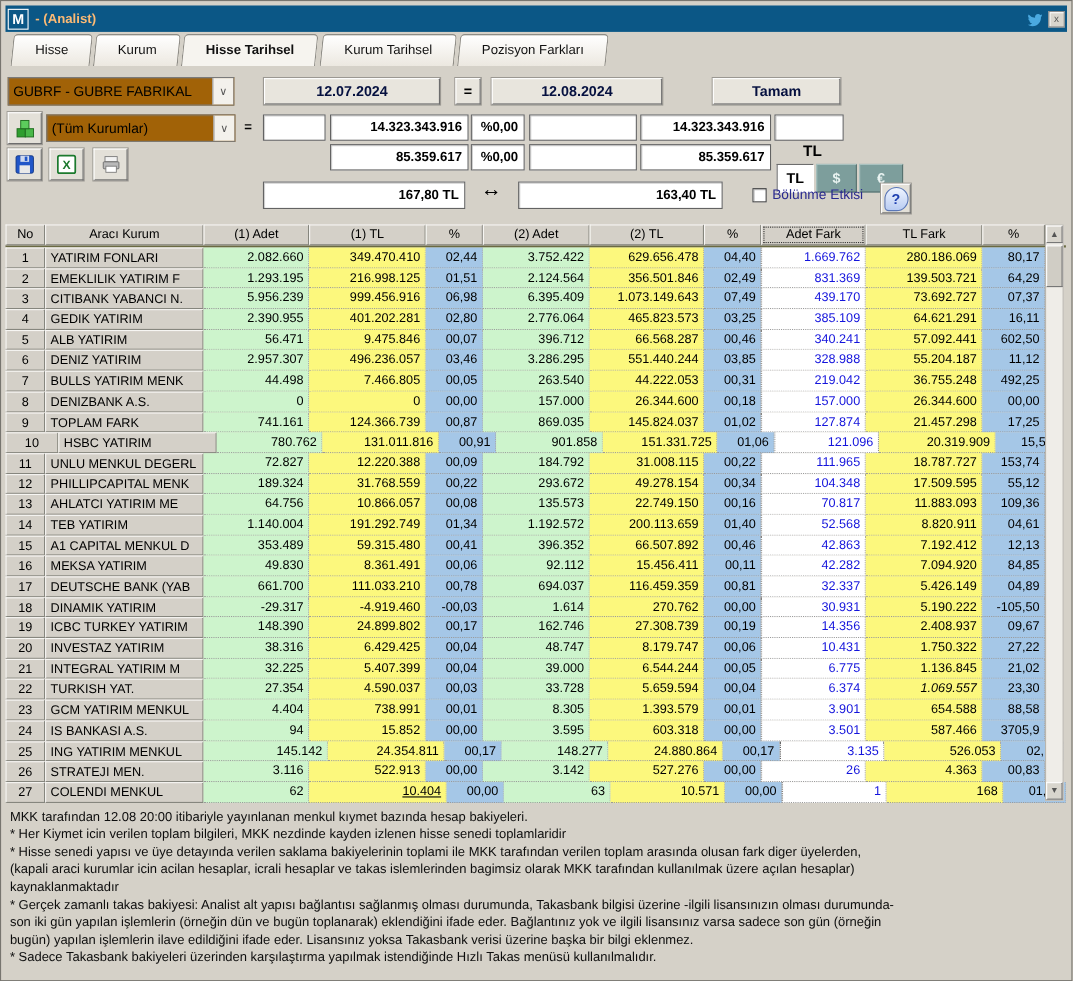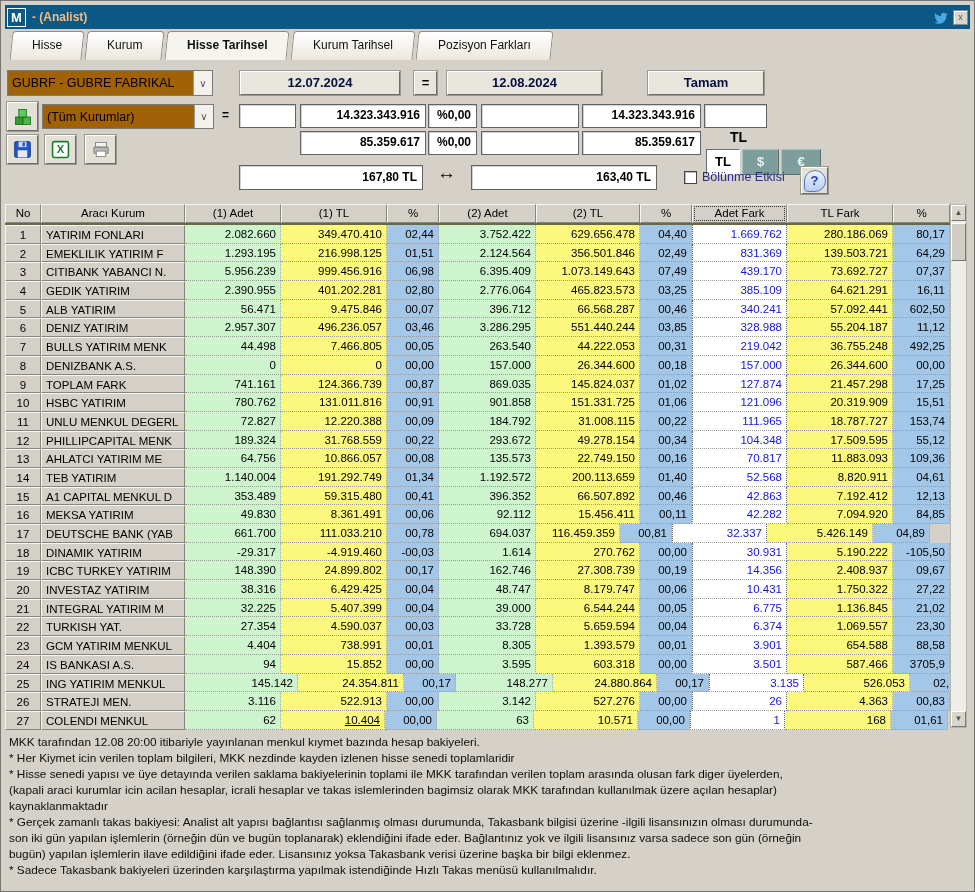--- a/index.html
+++ b/index.html
@@ -280,21 +280,21 @@
         <div class="cell yellow" style="width: 106px;">124.366.739</div>
         <div class="cell blue" style="width: 52px;">00,87</div>
         <div class="cell green" style="width: 97px;">869.035</div>
         <div class="cell yellow" style="width: 104px;">145.824.037</div>
         <div class="cell blue" style="width: 52px;">01,02</div>
         <div class="cell fark" style="width: 95px;">127.874</div>
         <div class="cell yellow" style="width: 106px;">21.457.298</div>
         <div class="cell blue" style="width: 57px;">17,25</div>
       </div>
       <div class="trow">
-        <div class="cell no" style="width: 36px;">10</div>
+        <div class="cell no" style="width: 48px;">10</div>
         <div class="cell name" style="width: 144px;">HSBC YATIRIM</div>
         <div class="cell green" style="width: 96px;">780.762</div>
         <div class="cell yellow" style="width: 106px;">131.011.816</div>
         <div class="cell blue" style="width: 52px;">00,91</div>
         <div class="cell green" style="width: 97px;">901.858</div>
         <div class="cell yellow" style="width: 104px;">151.331.725</div>
         <div class="cell blue" style="width: 52px;">01,06</div>
         <div class="cell fark" style="width: 95px;">121.096</div>
         <div class="cell yellow" style="width: 106px;">20.319.909</div>
         <div class="cell blue" style="width: 57px;">15,51</div>
@@ -377,21 +377,21 @@
         <div class="cell yellow" style="width: 106px;">7.094.920</div>
         <div class="cell blue" style="width: 57px;">84,85</div>
       </div>
       <div class="trow">
         <div class="cell no" style="width: 36px;">17</div>
         <div class="cell name" style="width: 144px;">DEUTSCHE BANK (YAB</div>
         <div class="cell green" style="width: 96px;">661.700</div>
         <div class="cell yellow" style="width: 106px;">111.033.210</div>
         <div class="cell blue" style="width: 52px;">00,78</div>
         <div class="cell green" style="width: 97px;">694.037</div>
-        <div class="cell yellow" style="width: 84px;">116.459.359</div>
+        <div class="cell yellow" style="width: 104px;">116.459.359</div>
         <div class="cell blue" style="width: 52px;">00,81</div>
         <div class="cell fark" style="width: 95px;">32.337</div>
         <div class="cell yellow" style="width: 106px;">5.426.149</div>
         <div class="cell blue" style="width: 57px;">04,89</div>
       </div>
       <div class="trow">
         <div class="cell no" style="width: 36px;">18</div>
         <div class="cell name" style="width: 144px;">DINAMIK YATIRIM</div>
         <div class="cell green" style="width: 96px;">-29.317</div>
         <div class="cell yellow" style="width: 106px;">-4.919.460</div>
@@ -445,21 +445,21 @@
       <div class="trow">
         <div class="cell no" style="width: 36px;">22</div>
         <div class="cell name" style="width: 144px;">TURKISH YAT.</div>
         <div class="cell green" style="width: 96px;">27.354</div>
         <div class="cell yellow" style="width: 106px;">4.590.037</div>
         <div class="cell blue" style="width: 52px;">00,03</div>
         <div class="cell green" style="width: 97px;">33.728</div>
         <div class="cell yellow" style="width: 104px;">5.659.594</div>
         <div class="cell blue" style="width: 52px;">00,04</div>
         <div class="cell fark" style="width: 95px;">6.374</div>
-        <div class="cell yellow" style="width: 106px;">1.069.557</div>
+        <div class="cell yellow" style="width: 106px; font-style: italic;">1.069.557</div>
         <div class="cell blue" style="width: 57px;">23,30</div>
       </div>
       <div class="trow">
         <div class="cell no" style="width: 36px;">23</div>
         <div class="cell name" style="width: 144px;">GCM YATIRIM MENKUL</div>
         <div class="cell green" style="width: 96px;">4.404</div>
         <div class="cell yellow" style="width: 106px;">738.991</div>
         <div class="cell blue" style="width: 52px;">00,01</div>
         <div class="cell green" style="width: 97px;">8.305</div>
         <div class="cell yellow" style="width: 104px;">1.393.579</div>
@@ -504,21 +504,21 @@
         <div class="cell yellow" style="width: 104px;">527.276</div>
         <div class="cell blue" style="width: 52px;">00,00</div>
         <div class="cell fark" style="width: 95px;">26</div>
         <div class="cell yellow" style="width: 106px;">4.363</div>
         <div class="cell blue" style="width: 57px;">00,83</div>
       </div>
       <div class="trow">
         <div class="cell no" style="width: 36px;">27</div>
         <div class="cell name" style="width: 144px;">COLENDI MENKUL</div>
         <div class="cell green" style="width: 96px;">62</div>
-        <div class="cell yellow" style="width: 104px; text-decoration: underline;">10.404</div>
+        <div class="cell yellow" style="width: 125px; text-decoration: underline;">10.404</div>
         <div class="cell blue" style="width: 52px;">00,00</div>
         <div class="cell green" style="width: 97px;">63</div>
         <div class="cell yellow" style="width: 104px;">10.571</div>
         <div class="cell blue" style="width: 52px;">00,00</div>
         <div class="cell fark" style="width: 95px;">1</div>
         <div class="cell yellow" style="width: 106px;">168</div>
         <div class="cell blue" style="width: 57px;">01,61</div>
       </div>
     </div>
 

